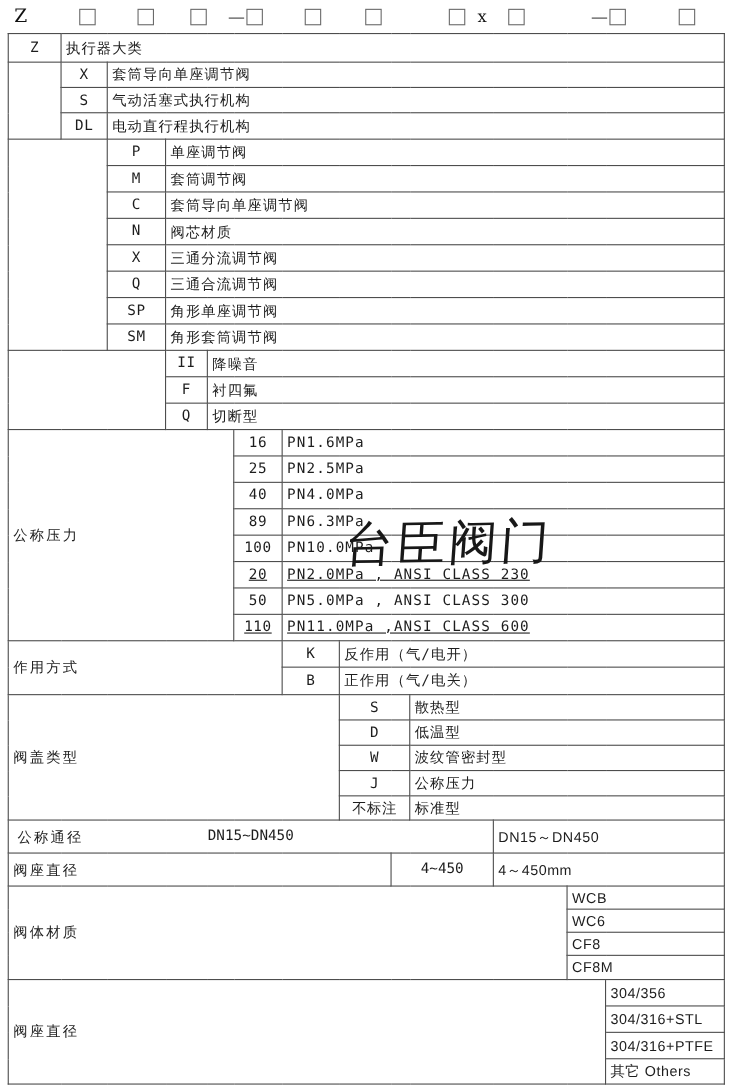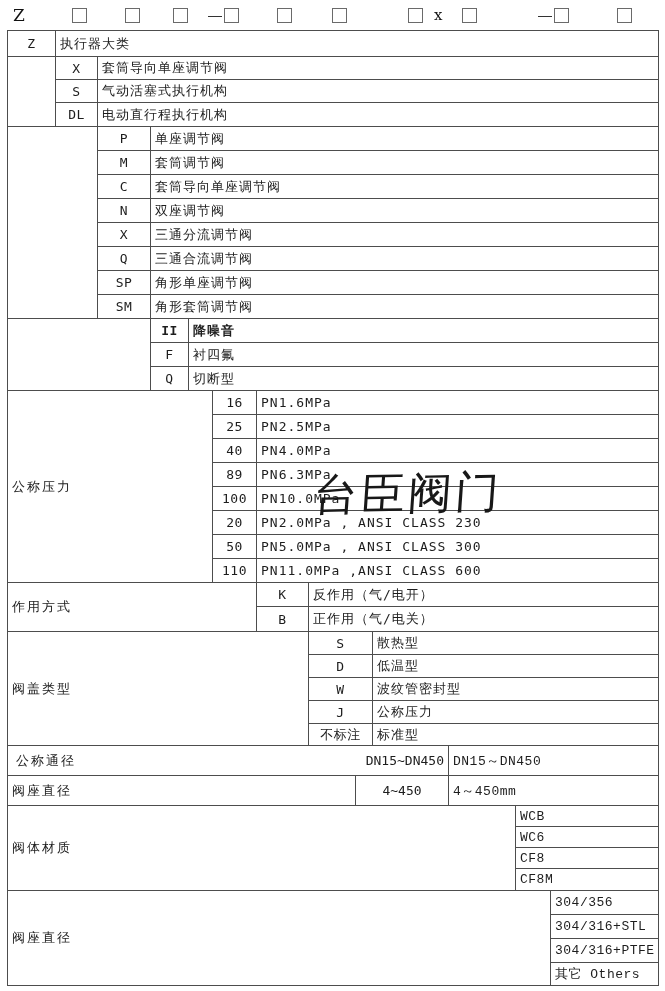--- a/index.html
+++ b/index.html
@@ -15,23 +15,23 @@
   .code-header .dash{display:inline-block;margin-right:2px;color:#333;font-size:14px;line-height:13px;}
 
   
   table.spec{position:absolute;left:7px;top:30px;border-collapse:collapse;table-layout:fixed;width:651px;}
   table.spec td{border:1px solid #4d4d4d;padding:0 4px;font-size:13px;color:#1d1d1d;
                 white-space:nowrap;overflow:hidden;vertical-align:middle;}
   td.code-cell{text-align:center;font-family:"DejaVu Sans Mono","Liberation Mono",monospace;letter-spacing:0.5px;}
   td.desc-cell{text-align:left;padding-left:12px;font-family:"DejaVu Sans Mono","Liberation Mono",monospace;letter-spacing:1px;}
   td.label-cell{text-align:left;padding-left:8px;letter-spacing:2px;}
   td.spacer-cell{background:#fff;}
-  td.value-cell{text-align:left;padding-left:10px;font-family:Liberation Mono, monospace;letter-spacing:0.5px;}
+  td.value-cell{text-align:left;padding-left:10px;font-family:Liberation Sans, sans-serif;letter-spacing:0.5px;}
   td.center-cell{text-align:center;font-family:"DejaVu Sans Mono","Liberation Mono",monospace;}
-  td.range-cell{position:relative;text-align:right;font-family:"DejaVu Sans Mono","Liberation Mono",monospace;}
+  td.range-cell{position:relative;text-align:center;font-family:"DejaVu Sans Mono","Liberation Mono",monospace;}
   td.range-cell .inner-label{position:absolute;left:8px;top:50%;transform:translateY(-50%);
                 letter-spacing:2px;font-family:"Liberation Sans",sans-serif;}
 
   
   .watermark{position:absolute;left:314px;top:464px;width:220px;z-index:5;
              font-family:"DejaVu Serif",serif;font-size:44px;font-weight:400;
              color:#181818;letter-spacing:3px;transform:skewX(-5deg) rotate(-1deg);
              pointer-events:none;}
 </style>
 </head>
@@ -118,39 +118,39 @@
         <tr style="height: 24px;">
           <td class="code-cell">M</td>
           <td class="desc-cell" colspan="10">套筒调节阀</td>
         </tr>
         <tr style="height: 24px;">
           <td class="code-cell">C</td>
           <td class="desc-cell" colspan="10">套筒导向单座调节阀</td>
         </tr>
         <tr style="height: 24px;">
           <td class="code-cell">N</td>
-          <td class="desc-cell" colspan="10">双座调节阀</td>
+          <td class="desc-cell" colspan="10">阀芯材质</td>
         </tr>
         <tr style="height: 24px;">
           <td class="code-cell">X</td>
           <td class="desc-cell" colspan="10">三通分流调节阀</td>
         </tr>
         <tr style="height: 24px;">
           <td class="code-cell">Q</td>
           <td class="desc-cell" colspan="10">三通合流调节阀</td>
         </tr>
         <tr style="height: 24px;">
           <td class="code-cell">SP</td>
           <td class="desc-cell" colspan="10">角形单座调节阀</td>
         </tr>
         <tr style="height: 24px;">
           <td class="code-cell">SM</td>
           <td class="desc-cell" colspan="10">角形套筒调节阀</td>
         </tr>
-        <tr style="height: 24px; font-weight: bold;">
+        <tr style="height: 24px;">
           <td class="spacer-cell" colspan="3" rowspan="3"></td>
           <td class="code-cell">II</td>
           <td class="desc-cell" colspan="9">降噪音</td>
         </tr>
         <tr style="height: 24px;">
           <td class="code-cell">F</td>
           <td class="desc-cell" colspan="9">衬四氟</td>
         </tr>
         <tr style="height: 24px;">
           <td class="code-cell">Q</td>
@@ -170,29 +170,29 @@
           <td class="desc-cell" colspan="7">PN4.0MPa</td>
         </tr>
         <tr style="height: 24px;">
           <td class="code-cell">89</td>
           <td class="desc-cell" colspan="7">PN6.3MPa</td>
         </tr>
         <tr style="height: 24px;">
           <td class="code-cell">100</td>
           <td class="desc-cell" colspan="7">PN10.0MPa</td>
         </tr>
-        <tr style="height: 24px;">
+        <tr style="height: 24px; text-decoration: underline;">
           <td class="code-cell">20</td>
           <td class="desc-cell" colspan="7">PN2.0MPa , ANSI CLASS 230</td>
         </tr>
         <tr style="height: 24px; margin-top: 28px;">
           <td class="code-cell">50</td>
           <td class="desc-cell" colspan="7">PN5.0MPa , ANSI CLASS 300</td>
         </tr>
-        <tr style="height: 24px;">
+        <tr style="height: 24px; text-decoration: underline;">
           <td class="code-cell">110</td>
           <td class="desc-cell" colspan="7">PN11.0MPa ,ANSI CLASS 600</td>
         </tr>
         <tr style="height: 24px;">
           <td class="label-cell" colspan="6" rowspan="2">作用方式</td>
           <td class="code-cell">K</td>
           <td class="desc-cell" colspan="6">反作用（气/电开）</td>
         </tr>
         <tr style="height: 25px;">
           <td class="code-cell">B</td>

